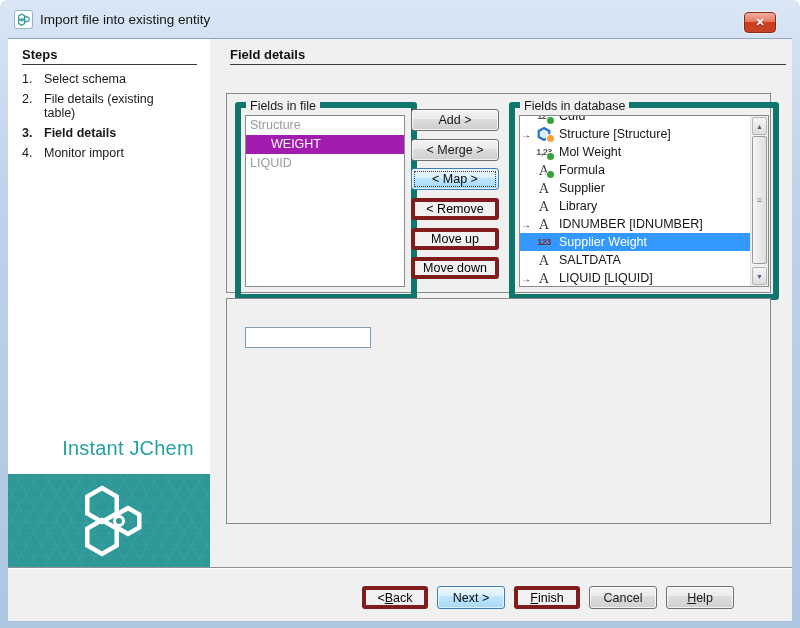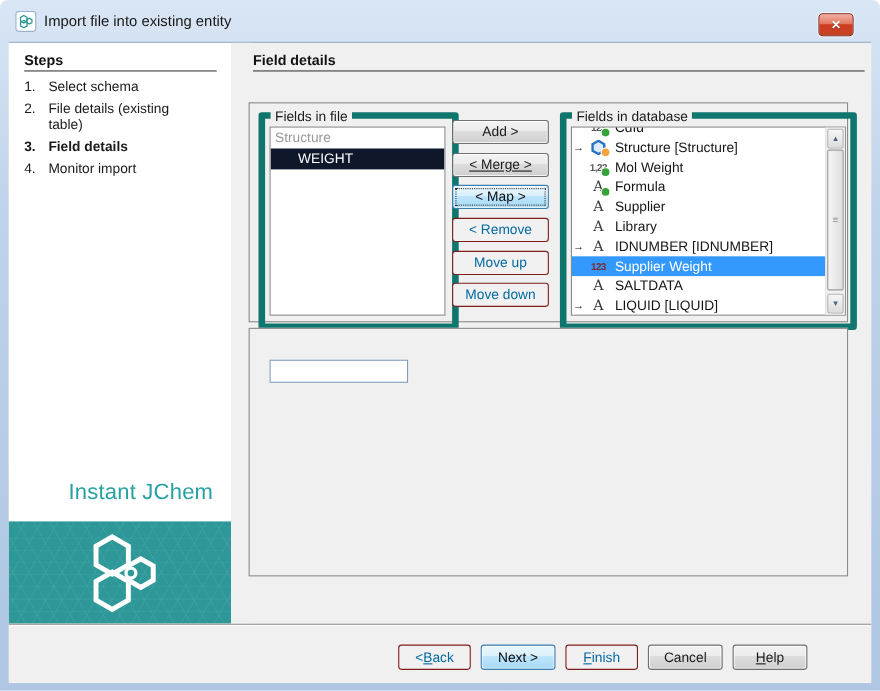--- a/index.html
+++ b/index.html
@@ -33,21 +33,21 @@
   .content-rule { position:absolute; left:20px; top:25px; right:6px; border-top:1px solid #3c3c3c; }
   .panel { position:absolute; border:1px solid #8a8a8a; background:#f0f0f0; box-sizing:border-box; }
   .panel-top { left:16px; top:54px; width:545px; height:200px; }
   .panel-bottom { left:16px; top:259px; width:545px; height:226px; }
   .groupbox { position:absolute; border:6px solid #0f766e; border-radius:3px; }
   .groupbox .glabel { position:absolute; top:-9px; left:5px; background:#f0f0f0; padding:0 4px; font-size:12.5px; color:#1a1a1a; white-space:nowrap; }
   .gb-file { left:8px; top:8px; width:170px; height:186px; }
   .gb-db   { left:282px; top:8px; width:258px; height:186px; }
   .flist { position:absolute; left:4px; top:7px; width:160px; height:172px; background:#fff; border:1px solid #8a8a8a; box-sizing:border-box; overflow:hidden; }
   .frow { height:19px; line-height:19px; padding-left:4px; font-size:12.5px; color:#9b9b9b; white-space:nowrap; }
-  .frow.selected { background:#0f172a; color:#fff;padding-left:25px; }
+  .frow.selected { background:#a21caf; color:#fff;padding-left:25px; }
   .dblist { position:absolute; left:4px; top:7px; width:250px; height:172px; background:#fff; border:1px solid #8a8a8a; box-sizing:border-box; }
   .dbrows { position:absolute; left:0; top:0; right:17px; bottom:0; overflow:hidden; }
   .dbrow { height:18px; display:flex; align-items:center; font-size:12.5px; color:#161616; white-space:nowrap; }
   .dbrow:first-child { margin-top:-9px; }
   .dbrow.selected { background:#3399ff; color:#fff; }
   .arrowcol { width:12px; flex:0 0 12px; text-align:center; font-size:10px; color:#111; }
   .dbrow.selected .arrowcol { color:#fff; }
   .iconcol { width:24px; flex:0 0 24px; position:relative; display:flex; align-items:center; justify-content:center; height:100%; }
   .dbl { padding-left:3px; }
   .glyph-A { font-family:"DejaVu Serif",serif; font-size:13px; color:#3a3a3a; }
@@ -59,21 +59,21 @@
   
   .sbar { position:absolute; top:0; right:0; bottom:0; width:17px; background:#f0f0f0; border-left:1px solid #e3e3e3; }
   .sb-btn { position:absolute; left:1px; right:1px; height:16px; background:linear-gradient(180deg,#f6f6f6,#dcdcdc); border:1px solid #b4b4b4; border-radius:2px; display:flex; align-items:center; justify-content:center; font-size:7px; color:#4d6185; }
   .sb-up { top:1px; } .sb-down { bottom:1px; }
   .sb-thumb { position:absolute; left:1px; right:1px; top:20px; height:126px; background:linear-gradient(90deg,#f5f5f5,#dedede); border:1px solid #9a9a9a; border-radius:2px; display:flex; align-items:center; justify-content:center; font-size:9px; color:#8a8a8a; }
   
   .btn { display:flex; align-items:center; justify-content:center; font-size:12.5px; border-radius:3px; box-sizing:border-box; cursor:default; }
   .btn.enabled { border:1px solid #707070; background:linear-gradient(180deg,#f2f2f2 0%,#ebebeb 45%,#dddddd 45%,#cfcfcf 100%); box-shadow:inset 0 0 0 1px rgba(255,255,255,.75); color:#1a1a1a; }
   .btn.default { border:1px solid #3c7fb1; background:linear-gradient(180deg,#eaf6fd 0%,#d9f0fc 45%,#bee6fd 45%,#a7d9f5 100%); box-shadow:inset 0 0 0 1px rgba(255,255,255,.6); color:#0a0a0a; }
   .btn.focusdots { outline:1px dotted #3a3a3a; outline-offset:-4px; }
-  .btn.disabled { border:1px solid #7f1d1d; background:#f1f1f1; color:#0369a1; box-shadow:none; }
+  .btn.disabled { border:4px solid #7f1d1d; background:#f1f1f1; color:#000000; box-shadow:none; }
   .tbtn { position:absolute; left:184px; width:88px; height:22px; }
   .opt-label { position:absolute; left:17px; top:8px; font-size:12.5px; color:#111; }
   .opt-input { position:absolute; left:18px; top:28px; width:126px; height:21px; border:1px solid #7f9db9; background:#fff; box-sizing:border-box; font-size:12.5px; padding:0 3px; font-family:"Liberation Sans",sans-serif; }
   
   .divider { position:absolute; left:0; top:528px; width:784px; height:2px; border-top:1px solid #8f8f8f; background:#fdfdfd; }
   .footer { position:absolute; left:0; top:530px; width:784px; height:52px; background:#f0f0f0; }
   .fbtn { position:absolute; top:17px; height:23px; }
   .fbtn .u { text-decoration:underline; }
   .hexsvg { display:block; }
 </style>
@@ -132,25 +132,26 @@
         <div class="content-header">Field details</div>
         <div class="content-rule"></div>
 
         <div class="panel panel-top">
 
           <div class="groupbox gb-file">
             <span class="glabel">Fields in file</span>
             <div class="flist">
               <div class="frow">Structure</div>
               <div class="frow selected">WEIGHT</div>
+              <div class="frow">LIQUID</div>
             </div>
           </div>
 
           <div class="btn enabled tbtn" style="top:15px;">Add &gt;</div>
-          <div class="btn enabled tbtn" style="top:45px;text-decoration:underline;">&lt; Merge &gt;</div>
+          <div class="btn enabled tbtn" style="top:45px;">&lt; Merge &gt;</div>
           <div class="btn default focusdots tbtn" style="top:74px;">&lt; Map &gt;</div>
           <div class="btn disabled tbtn" style="top:104px;">&lt; Remove</div>
           <div class="btn disabled tbtn" style="top:134px;">Move up</div>
           <div class="btn disabled tbtn" style="top:163px;">Move down</div>
 
           <div class="groupbox gb-db">
             <span class="glabel">Fields in database</span>
             <div class="dblist">
               <div class="dbrows">
                 <div class="dbrow">

